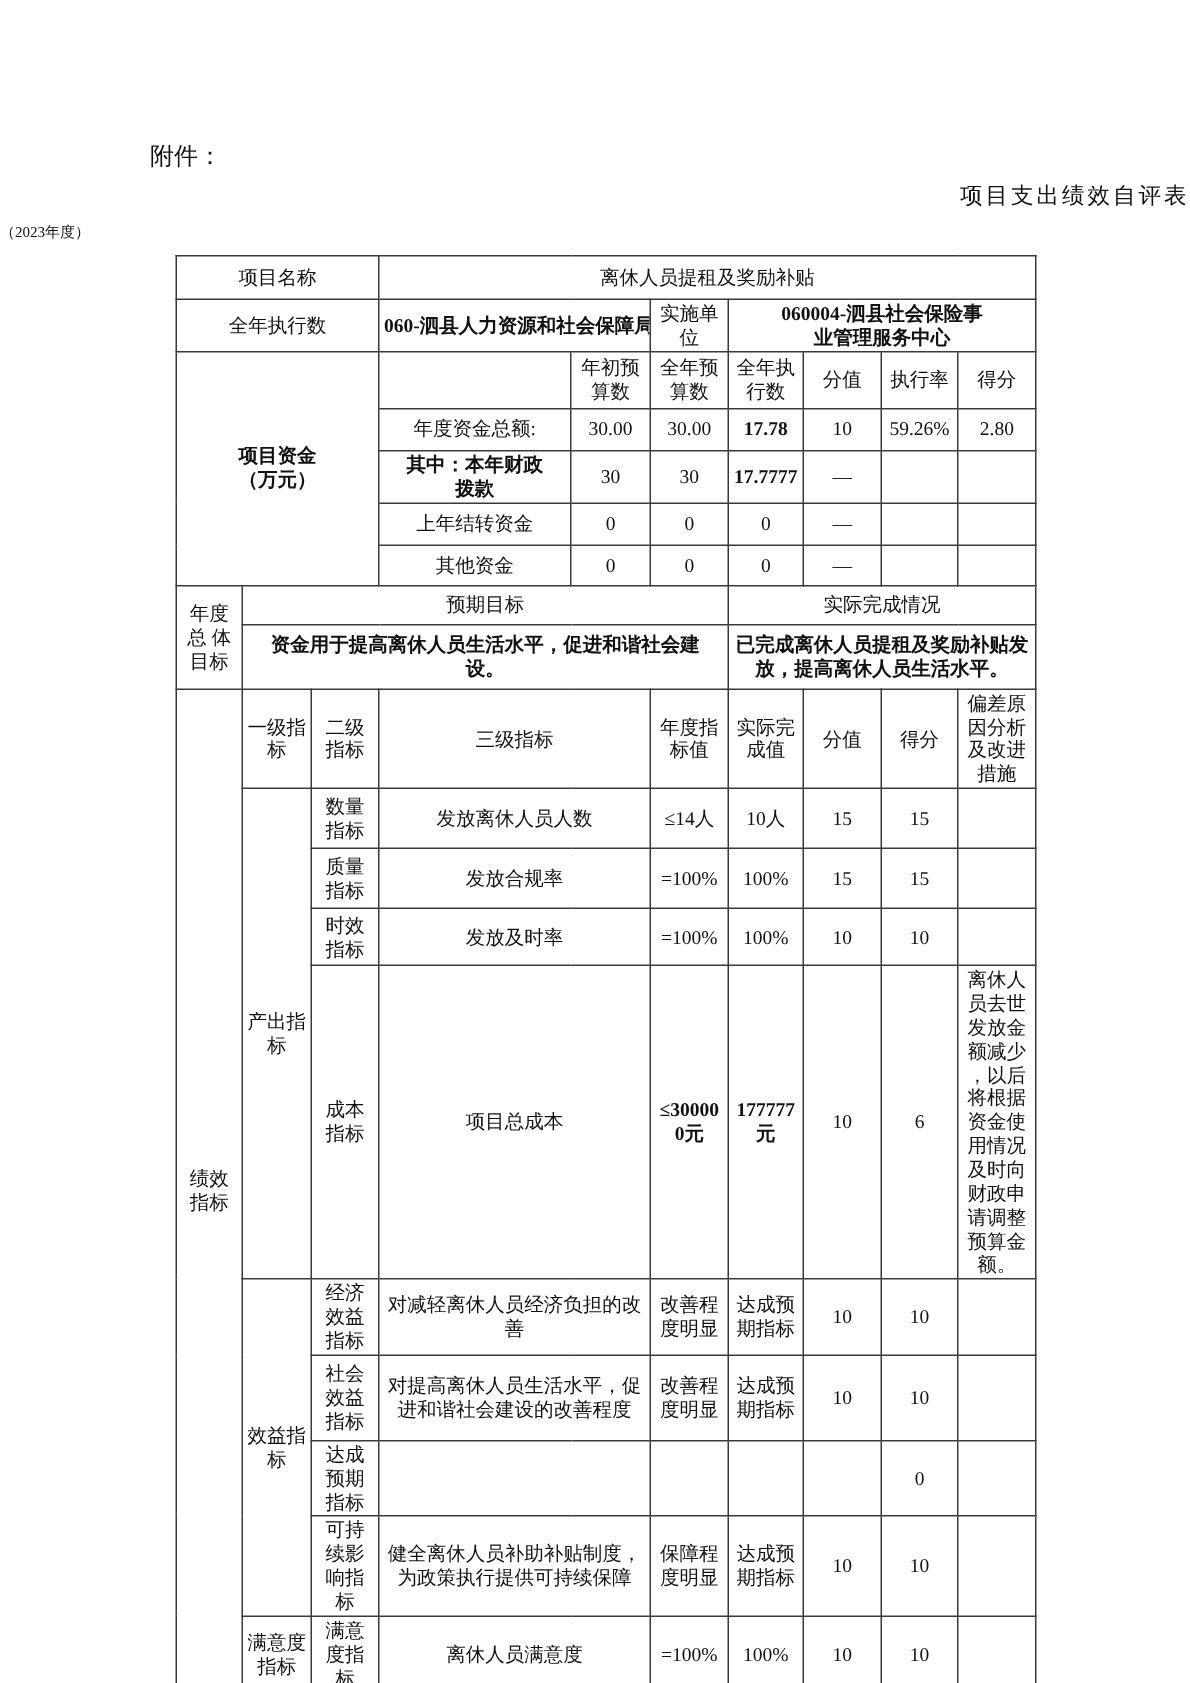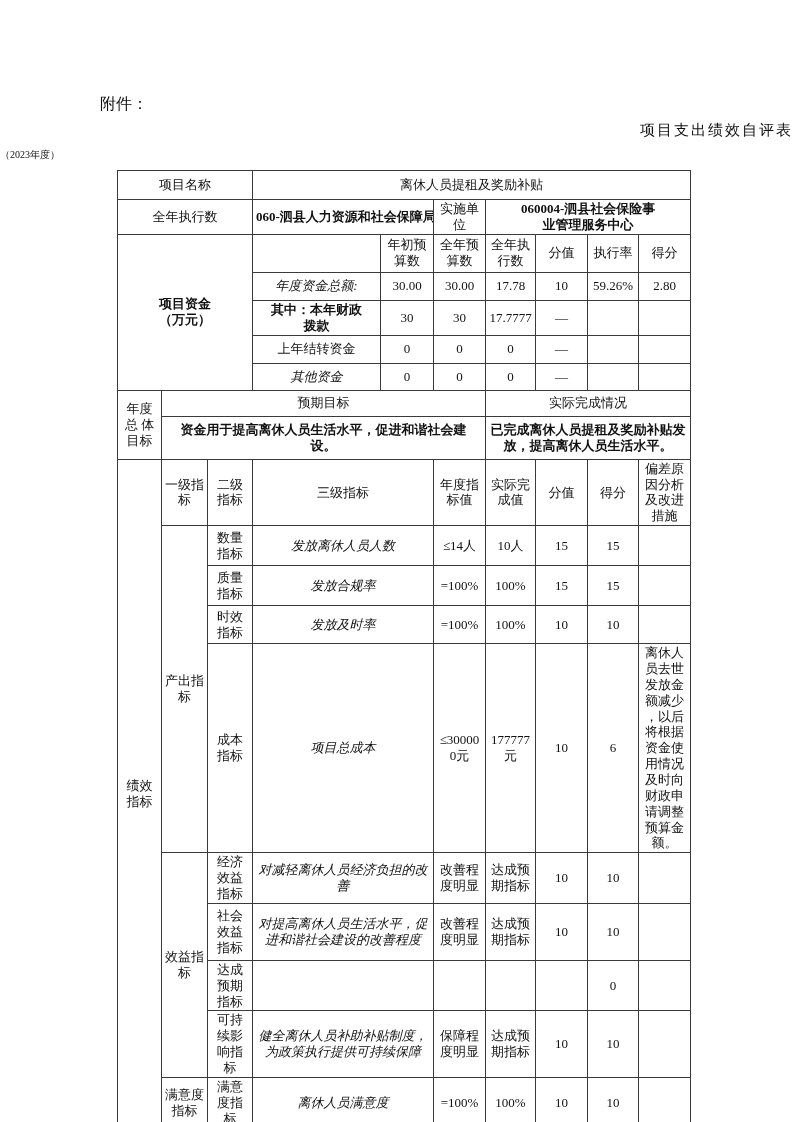--- a/index.html
+++ b/index.html
@@ -17,23 +17,23 @@
     position:absolute;left:117px;top:170px;width:573px;
     border-collapse:collapse;table-layout:fixed;
   }
   table.form td{
     border:1px solid #3a3a3a;
     padding:1px 3px;
     text-align:center;vertical-align:middle;
     font-size:13px;line-height:1.22;
     overflow:hidden;
   }
-  td.al{text-align:left;font-style:italic;}
+  td.al{text-align:left;}
   td.pl{white-space:pre-line;font-weight:bold;}
-  td.ba{word-break:break-all;}
+  td.ba{word-break:break-all;font-weight:bold;}
   td.sq{font-size:12.5px;white-space:nowrap;font-weight:bold;}
   td.dev{font-size:12.5px;line-height:1.1;line-break:anywhere;padding:1px 2px;}
   td.nb{border-bottom:none;}
 </style>
 </head>
 <body>
 
 <div class="attachment">附件：</div>
 <div class="doc-title">项目支出绩效自评表</div>
 <div class="doc-subtitle">（2023年度）</div>

